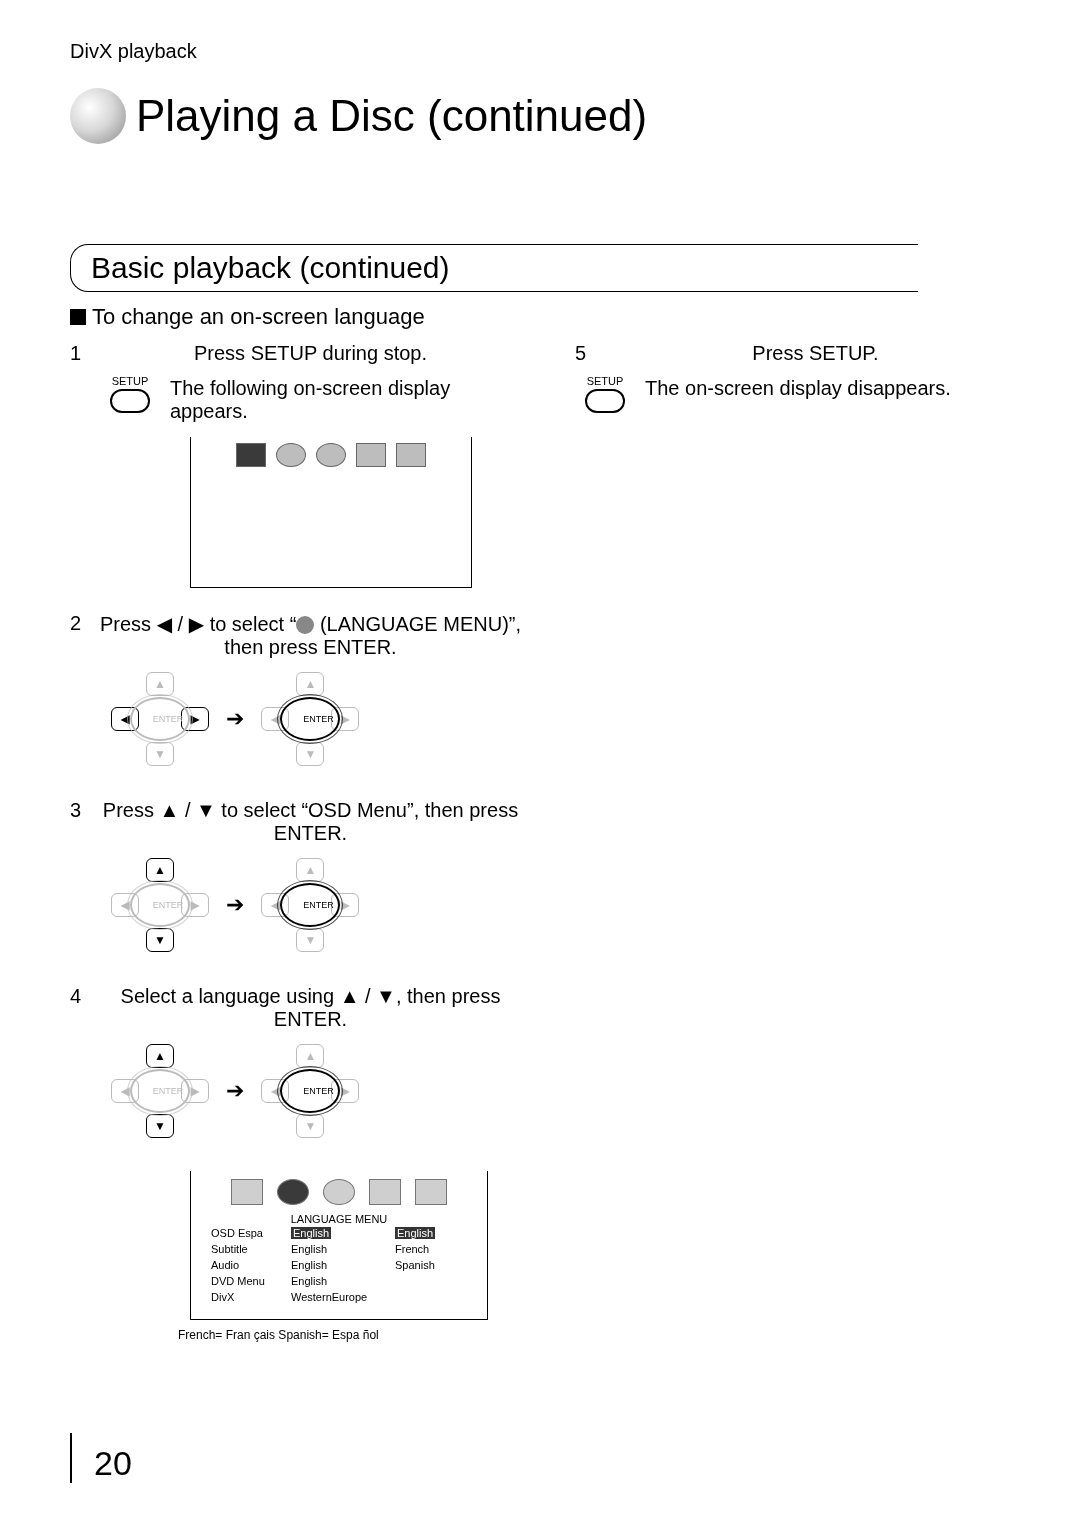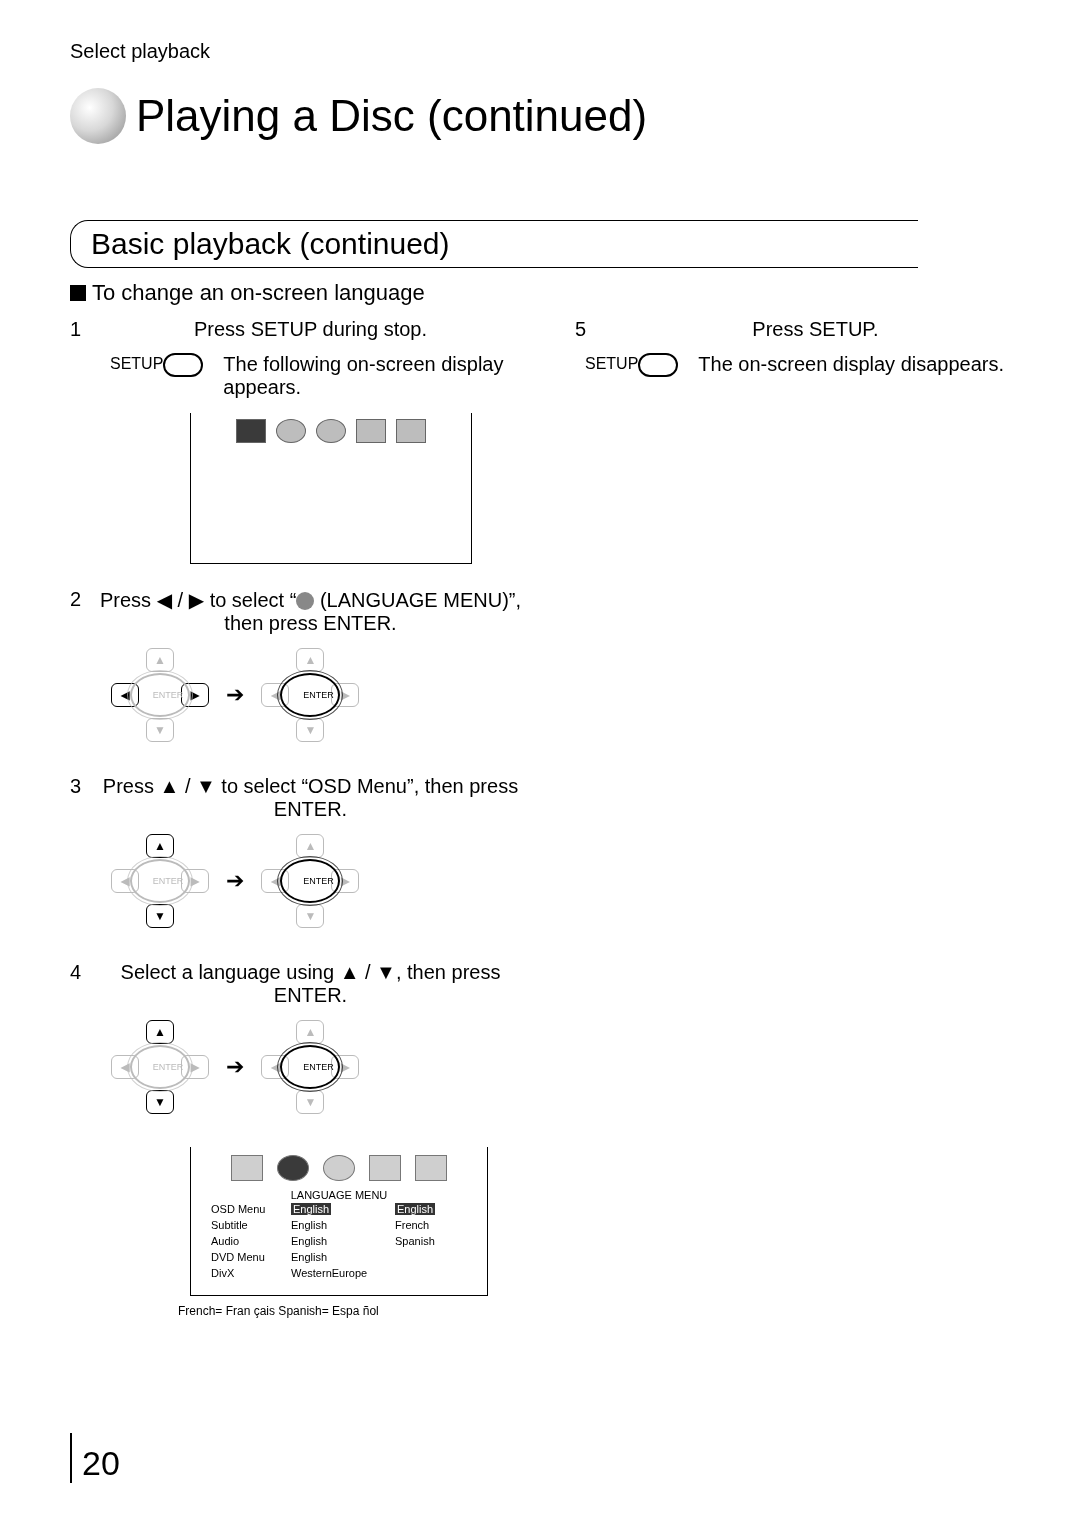--- a/index.html
+++ b/index.html
@@ -16,21 +16,21 @@
     box-sizing: border-box;
     padding: 40px 50px 40px 70px;
   }
   .breadcrumb {
     font-size: 20px;
     margin-bottom: 25px;
   }
   .title-row {
     display: flex;
     align-items: center;
-    margin-bottom: 76px;
+    margin-bottom: 100px;
   }
   .sphere {
     width: 56px;
     height: 56px;
     border-radius: 50%;
     background: radial-gradient(circle at 35% 35%, #fff 0%, #d8d8d8 45%, #888 100%);
     margin-right: 10px;
   }
   .page-title {
     font-size: 44px;
@@ -72,23 +72,23 @@
   .step .num { width: 26px; flex: none; }
   .step .txt { flex: 1; text-align: center; }
   .setup-row {
     display: flex;
     align-items: flex-start;
     gap: 20px;
     margin: 10px 0 14px 40px;
   }
   .setup-btn {
     display: flex;
-    flex-direction: row;
-    align-items: center;
-    font-size: 16px;
+    flex-direction: column;
+    align-items: center;
+    font-size: 11px;
   }
   .setup-btn .oval {
     width: 36px;
     height: 20px;
     border: 2px solid #000;
     border-radius: 12px;
     margin-top: 2px;
   }
   .setup-caption {
     font-size: 20px;
@@ -212,32 +212,32 @@
   .lang-footnote {
     font-size: 12px;
     margin-left: 108px;
   }
   .page-number {
     position: absolute;
     bottom: 40px;
     left: 70px;
     font-size: 34px;
     border-left: 2px solid #000;
-    padding-left: 10px;
+    padding-left: 22px;
     height: 50px;
     display: flex;
     align-items: flex-end;
   }
 </style>
 </head>
 <body>
 
 <div class="page">
 
-  <div class="breadcrumb">Select playback</div>
+  <div class="breadcrumb">DivX playback</div>
 
   <div class="title-row">
     <div class="sphere"></div>
     <h1 class="page-title">Playing a Disc (continued)</h1>
   </div>
 
   <div class="section-box">Basic playback (continued)</div>
 
   <div class="sub-h">
     <span class="sq"></span><span>To change an on-screen language</span>
@@ -369,21 +369,21 @@
         <div class="osd-icons2">
           <div class="ic"></div>
           <div class="ic round sel"></div>
           <div class="ic round"></div>
           <div class="ic"></div>
           <div class="ic"></div>
         </div>
         <div class="lang-title">LANGUAGE MENU</div>
         <div class="lang-cols">
           <div class="lang-c1">
-            <div>OSD Menu</div>
+            <div>OSD Espa</div>
             <div>Subtitle</div>
             <div>Audio</div>
             <div>DVD Menu</div>
             <div>DivX</div>
           </div>
           <div class="lang-c2">
             <div><span class="hl">English</span></div>
             <div>English</div>
             <div>English</div>
             <div>English</div>

